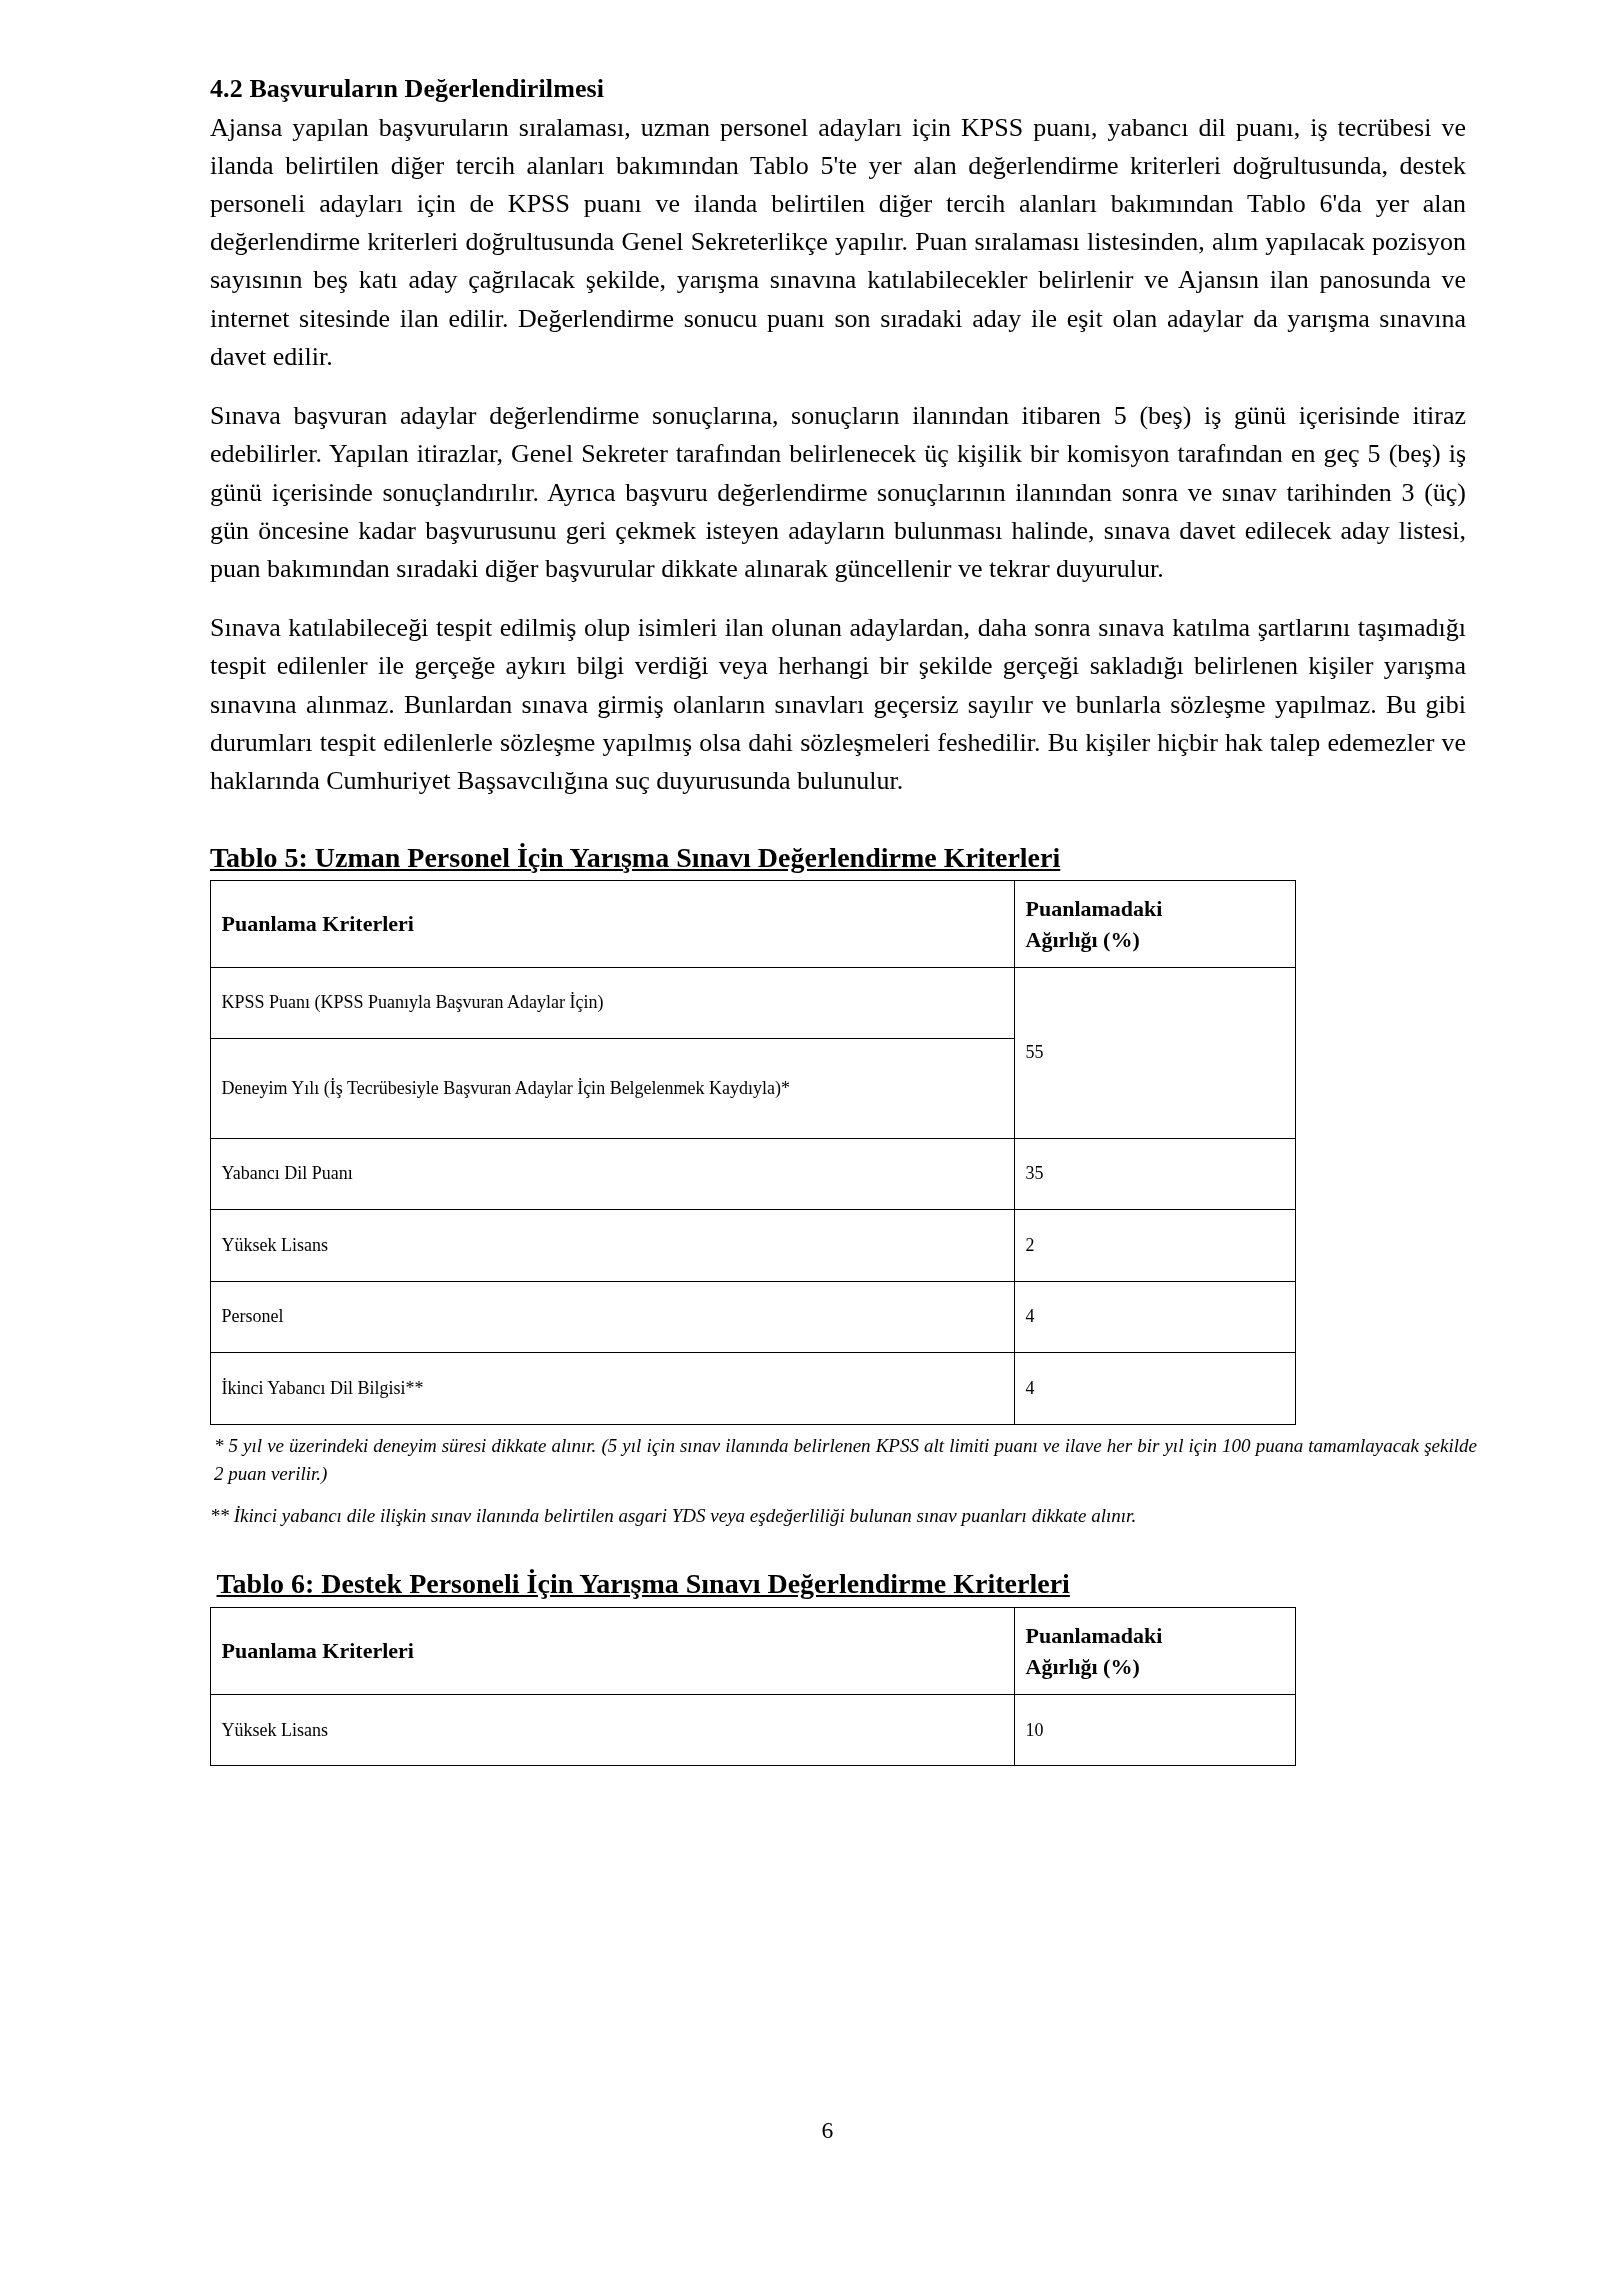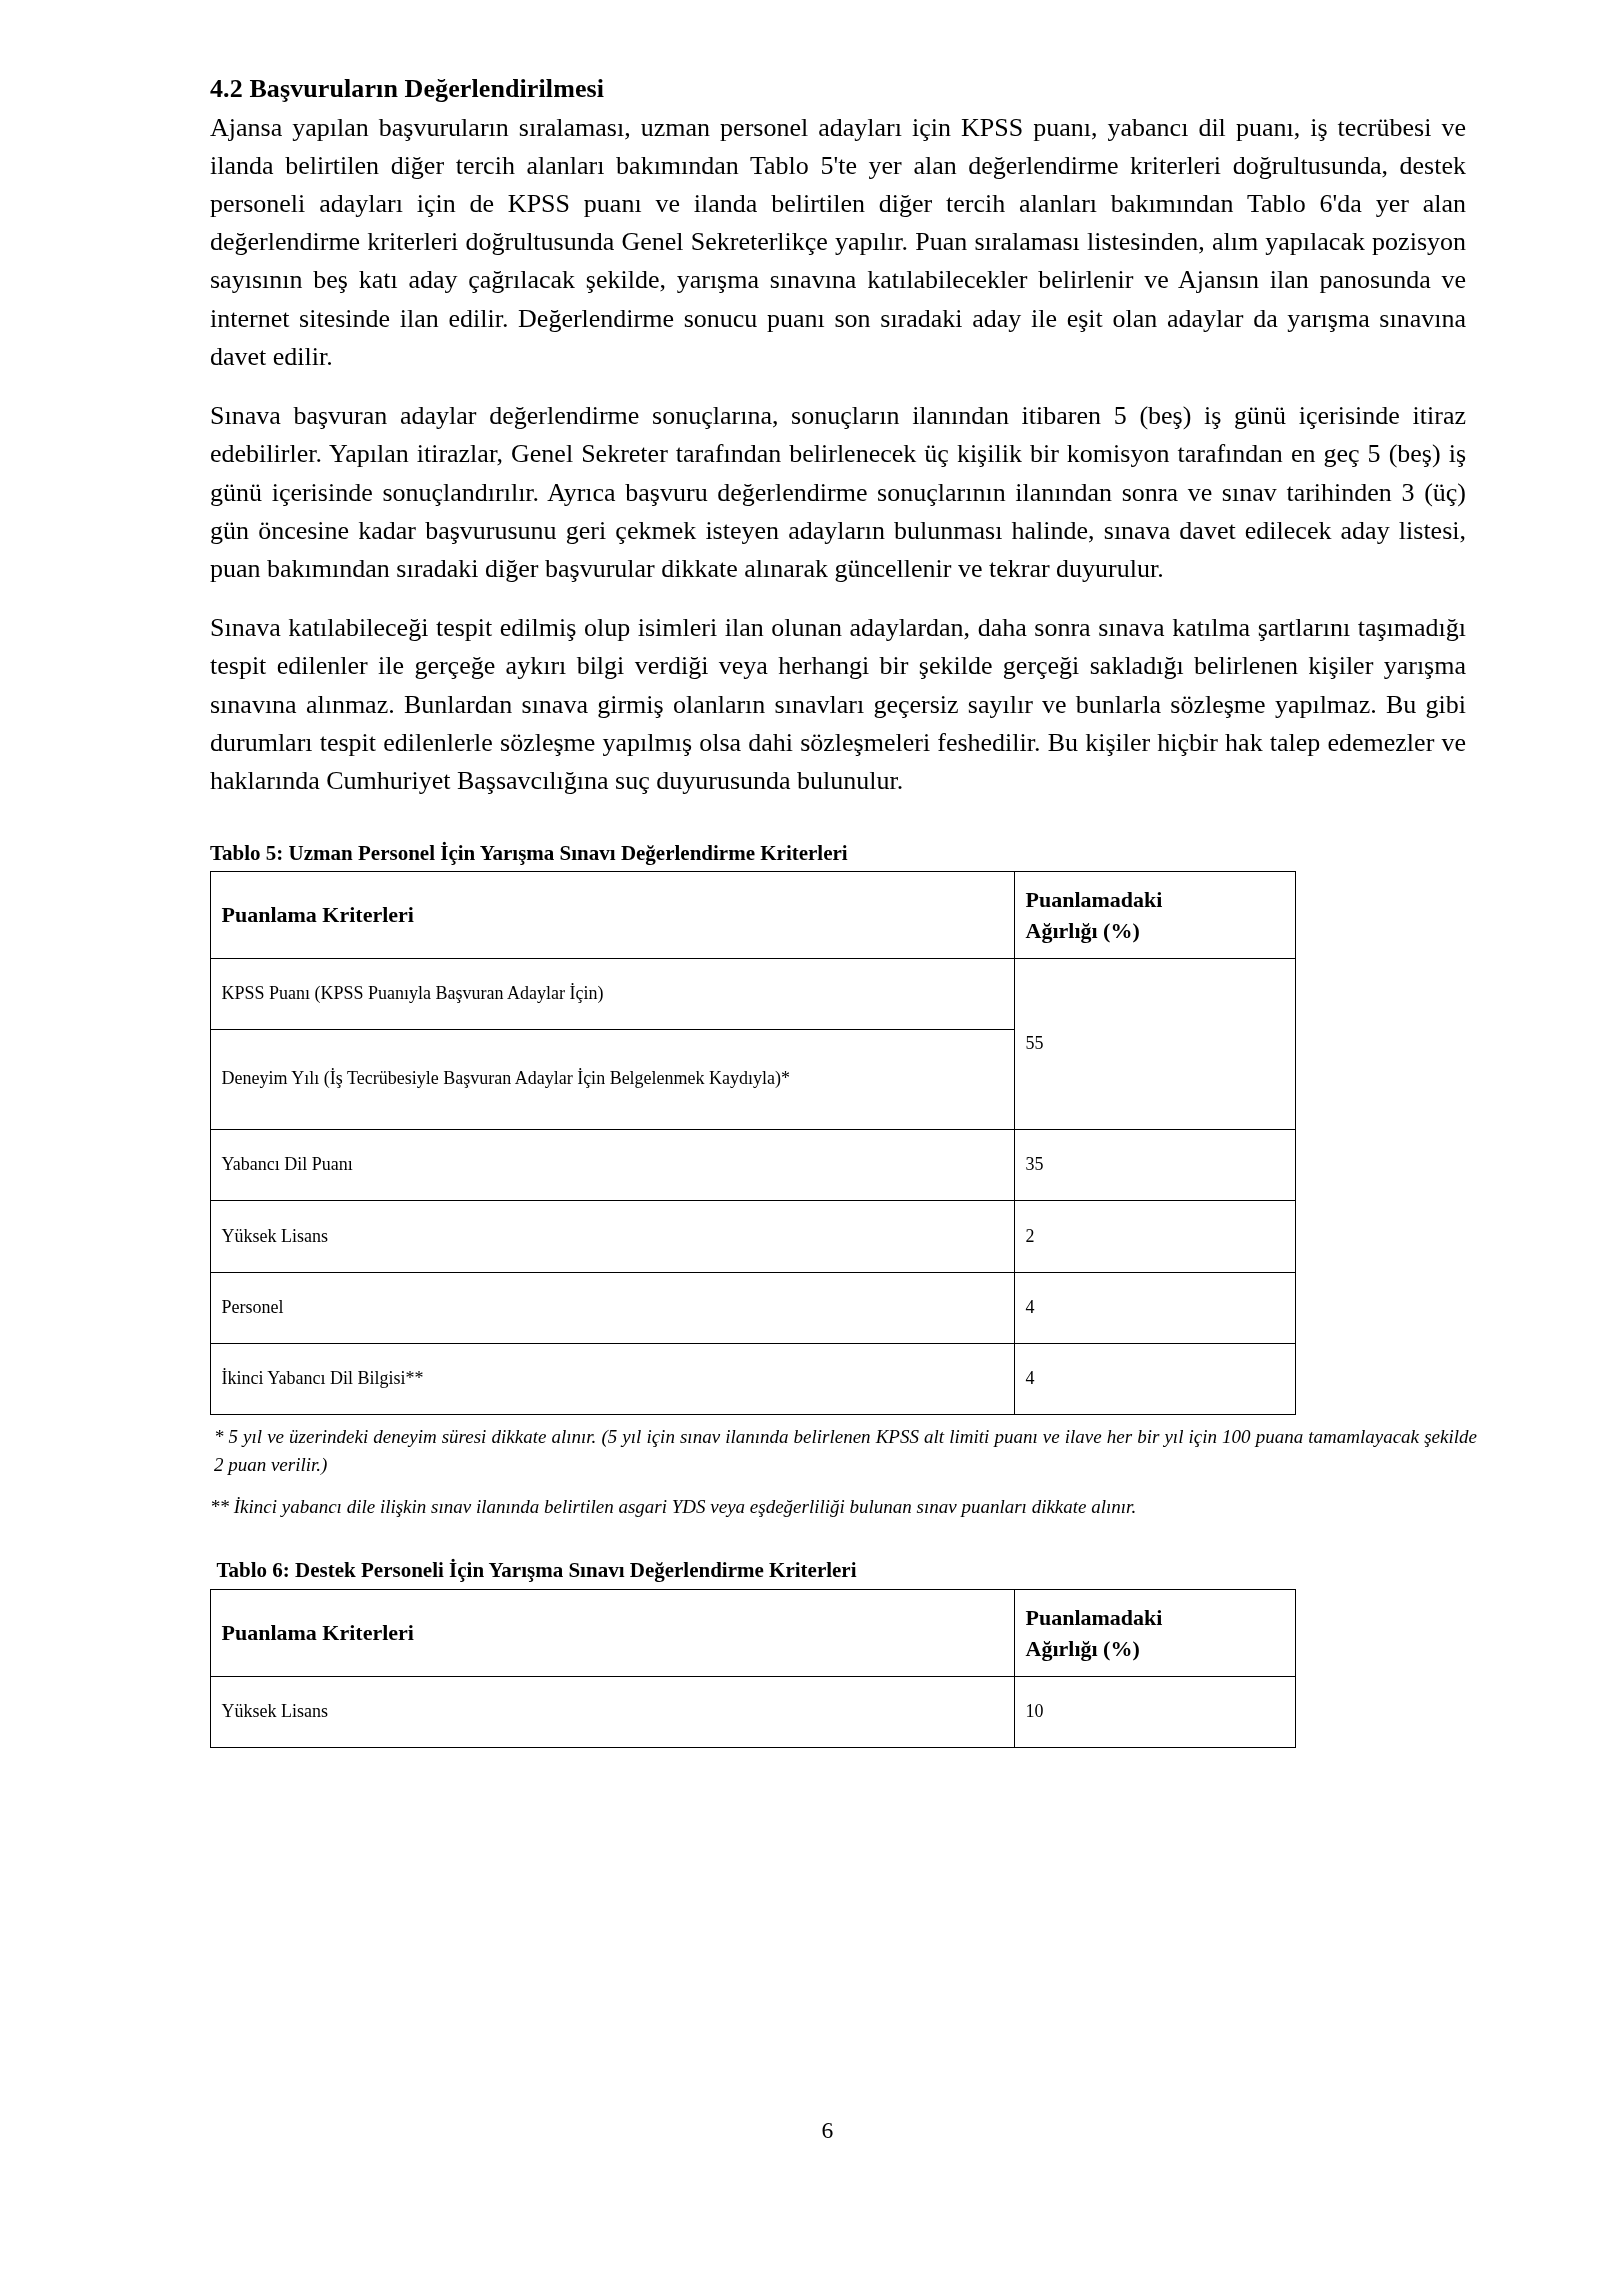--- a/index.html
+++ b/index.html
@@ -45,24 +45,25 @@
     line-height: 1.47;
     margin: 0 0 21px 0;
     text-align: justify;
     text-justify: inter-word;
     hyphens: none;
   }
   p.body-par:last-of-type { margin-bottom: 0; }
 
   
   .table-caption {
-    font-size: 21px;
+    font-size: 28px;
     font-weight: bold;
     margin: 0 0 3.9px 0;
     line-height: 1.3;
+    text-decoration: underline;
   }
   .caption-indent { padding-left: 6.5px; }
 
   
   table.crit-table {
     border-collapse: collapse;
     width: 1085px;
     table-layout: fixed;
     margin: 0;
   }

